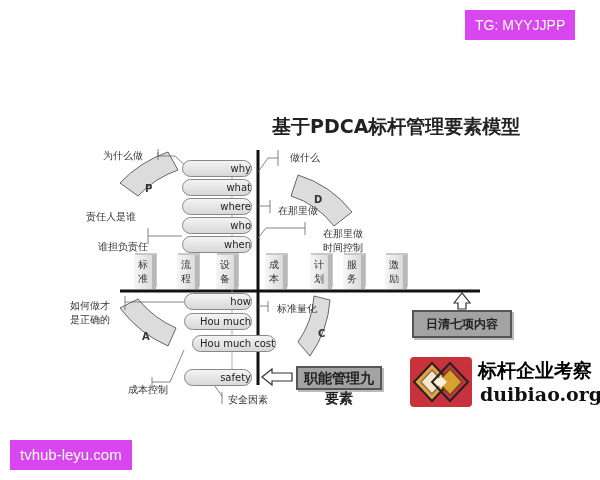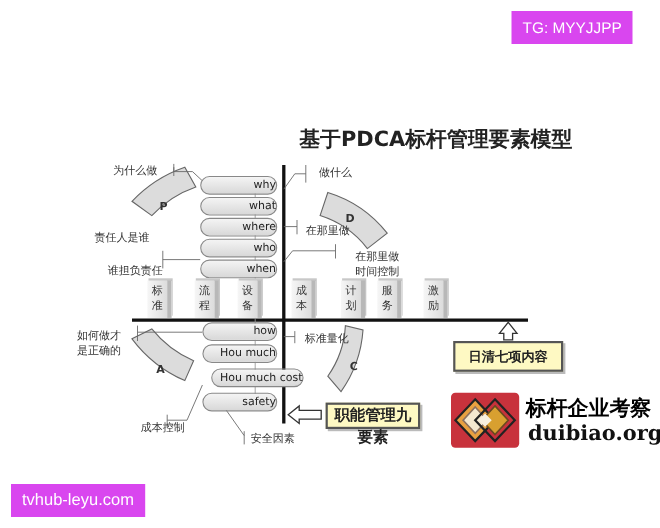--- a/index.html
+++ b/index.html
@@ -22,21 +22,21 @@
     background: linear-gradient(#f4f4f4, #d8d8d8); text-align: right;
     font-size: 10px; line-height: 15px; color: #222; font-family: "DejaVu Sans", sans-serif;
   }
   .lbl { position: absolute; font-size: 10px; color: #333; line-height: 13px; white-space: nowrap; }
   .cube {
     position: absolute; width: 22px; height: 34px; background: linear-gradient(90deg,#f6f6f6,#dcdcdc);
     border-right: 4px solid #b8b8b8; box-shadow: 1px -2px 0 #c8c8c8;
     font-size: 10px; line-height: 14px; text-align: center; padding-top: 3px; box-sizing: border-box; color: #333;
   }
   .box {
-    position: absolute; border: 2px solid #555; background: #fef9c3; text-align: center;
+    position: absolute; border: 2px solid #555; background: #a3a3a3; text-align: center;
     font-weight: bold; color: #222; box-shadow: 2px 2px 0 #bbb;
   }
   .quad-letter { position: absolute; font-size: 10px; font-weight: bold; color: #333; }
 </style>
 </head>
 <body>
 
 <div class="wm" style="left:465px; top:10px;">TG: MYYJJPP</div>
 <div class="wm" style="left:10px; top:440px; font-size:15px;">tvhub-leyu.com</div>
 
@@ -88,21 +88,21 @@
 
 <div class="pill" style="left:182px; top:160px; width:68px;">why</div>
 <div class="pill" style="left:182px; top:179px; width:68px;">what</div>
 <div class="pill" style="left:182px; top:198px; width:68px;">where</div>
 <div class="pill" style="left:182px; top:217px; width:68px;">who</div>
 <div class="pill" style="left:182px; top:236px; width:68px;">when</div>
 
 <div class="pill" style="left:184px; top:293px; width:66px;">how</div>
 <div class="pill" style="left:184px; top:313px; width:66px;">Hou much</div>
 <div class="pill" style="left:176px; top:335px; width:82px;margin-left:16px;">Hou much cost</div>
-<div class="pill" style="left:184px; top:357px; width:66px;">safety</div>
+<div class="pill" style="left:184px; top:369px; width:66px;">safety</div>
 
 <div class="lbl" style="left:103px; top:149px;">为什么做</div>
 <div class="lbl" style="left:86px; top:210px;">责任人是谁</div>
 <div class="lbl" style="left:86px; top:240px;margin-left:12px;">谁担负责任</div>
 <div class="lbl" style="left:70px; top:299px;">如何做才</div>
 <div class="lbl" style="left:70px; top:313px;">是正确的</div>
 <div class="lbl" style="left:88px; top:383px;margin-left:40px;">成本控制</div>
 <div class="lbl" style="left:228px; top:393px;">安全因素</div>
 
 <div class="lbl" style="left:290px; top:151px;">做什么</div>

